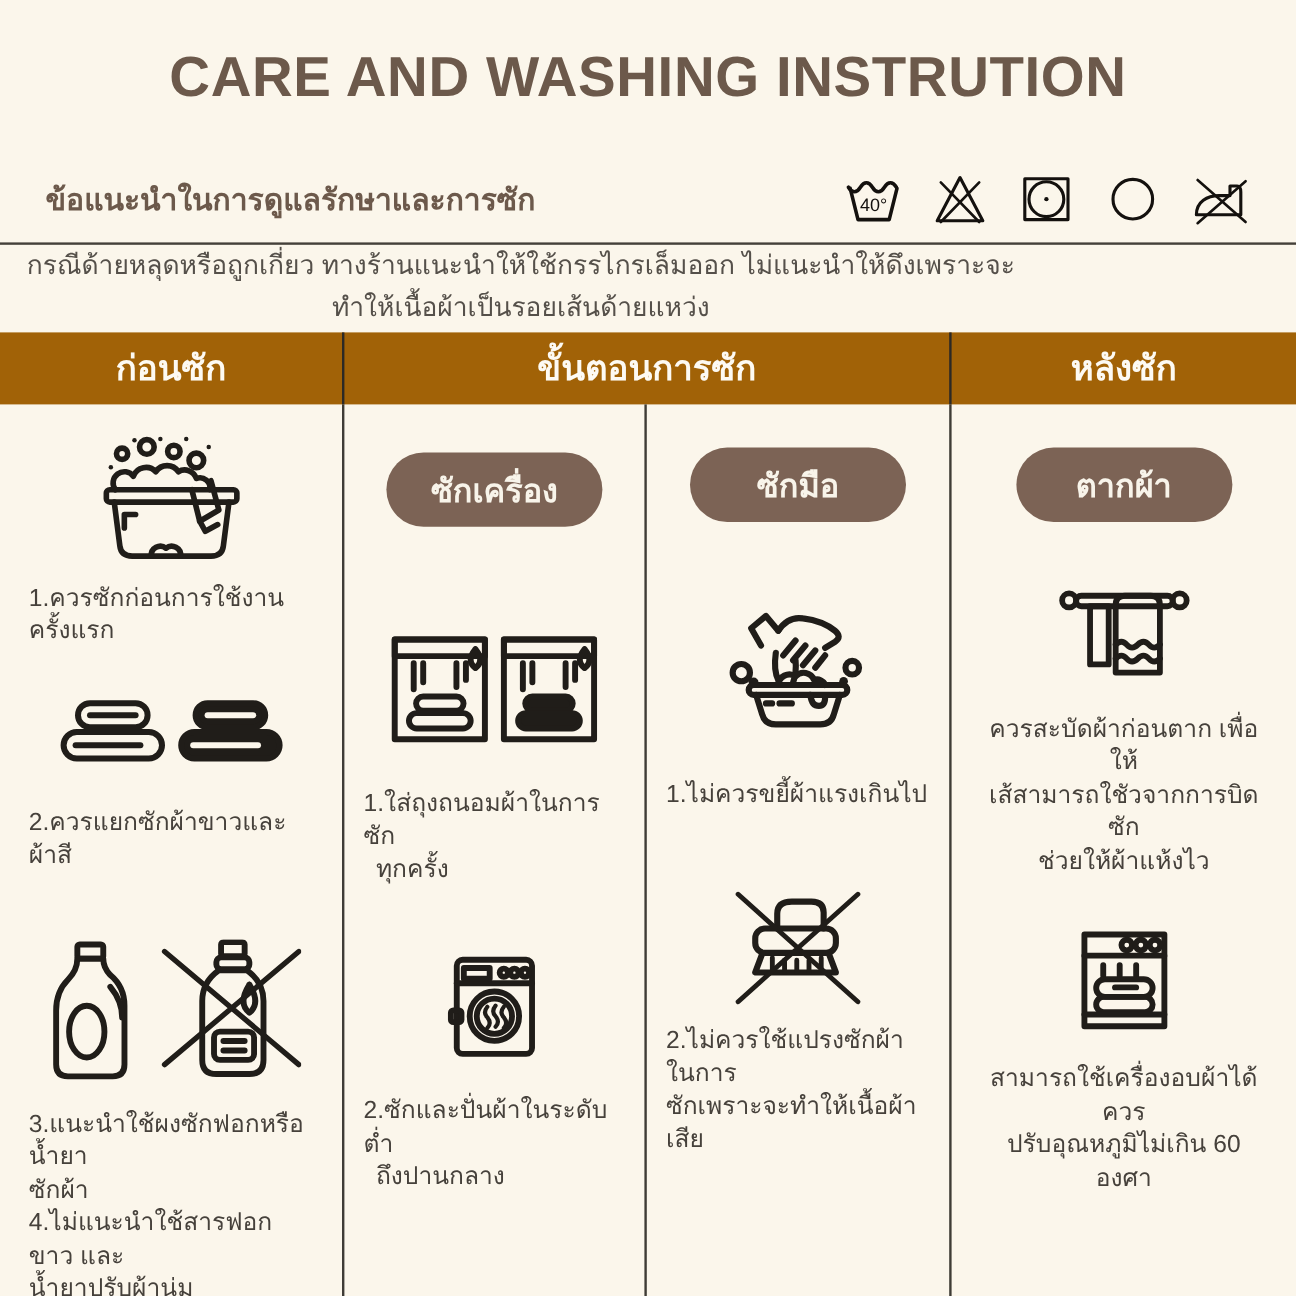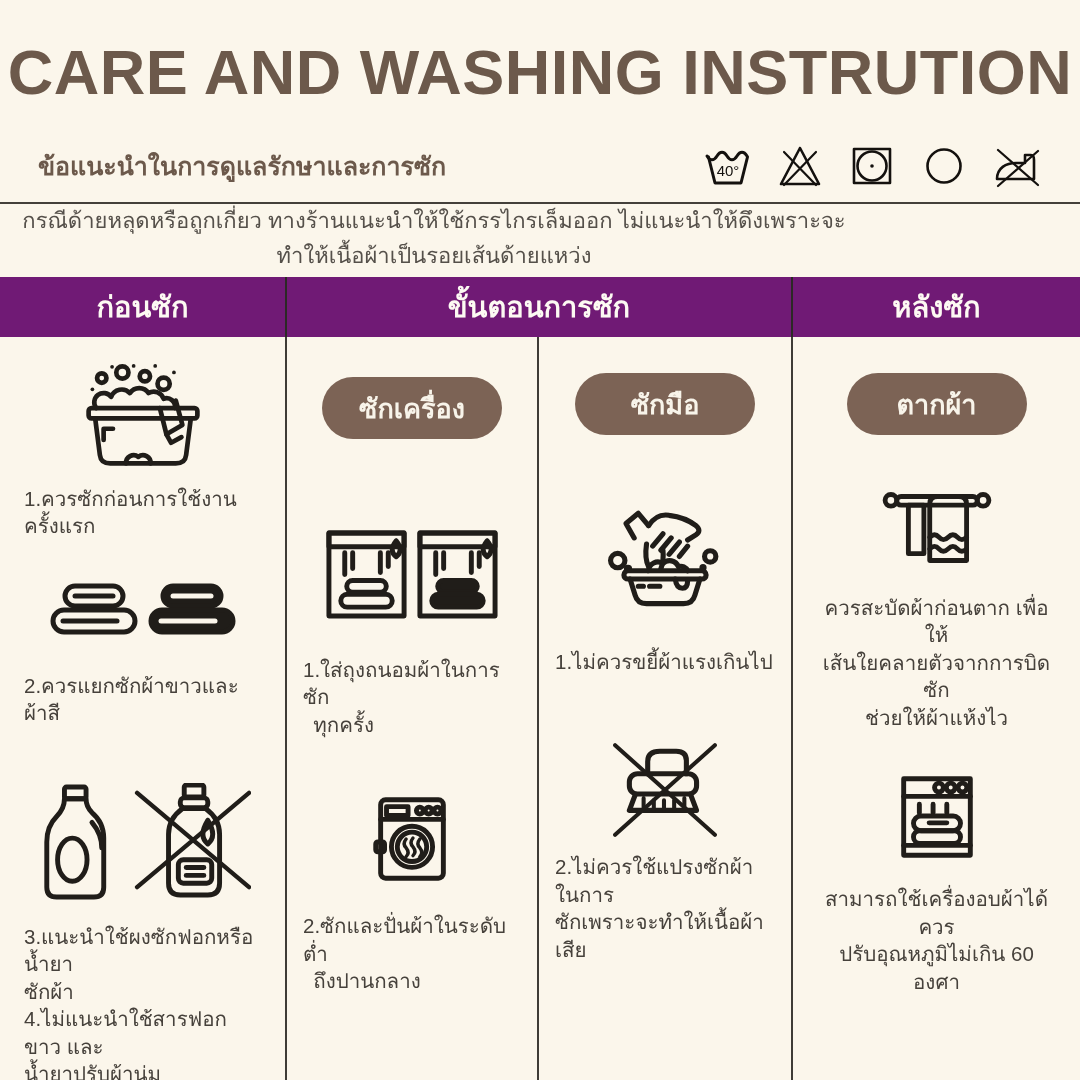--- a/index.html
+++ b/index.html
@@ -2,33 +2,33 @@
 <html><head>
 <meta charset="utf-8">
 <style>
   html,body{margin:0;padding:0;background:#e8e4da;}
   .canvas{
     position:relative;width:1080px;height:1080px;background:#fbf6eb;overflow:hidden;
     font-family:"Liberation Sans","DejaVu Sans",sans-serif;color:#46413b;
   }
   .title{
     position:absolute;top:36px;left:0;width:1080px;text-align:center;
-    font-size:63px;font-weight:bold;letter-spacing:.5px;color:#6c594b;
+    font-size:47px;font-weight:bold;letter-spacing:.5px;color:#6c594b;
     font-stretch:condensed;
   }
   .sub-row{position:absolute;top:136px;left:38px;right:38px;height:60px;
     display:flex;justify-content:space-between;align-items:center;}
   .subtitle{font-size:25px;font-weight:bold;color:#6c594b;}
   .care-symbols{display:flex;align-items:center;gap:24px;}
   .care-symbols svg{display:block;}
   .hline{position:absolute;top:202px;left:0;width:1080px;height:2px;background:#44403a;}
   .notice{position:absolute;top:203px;left:0;width:868px;text-align:center;
     font-size:22px;color:#55504a;}
   .thead{position:absolute;top:277px;left:0;width:1080px;height:60px;
-    display:grid;grid-template-columns:287px 506px 287px;background:#701a75;}
+    display:grid;grid-template-columns:287px 506px 287px;background:#a16207;}
   .th{display:flex;align-items:center;justify-content:center;
     color:#fdfaf3;font-size:29px;font-weight:bold;box-sizing:border-box;}
   .th.b{border-right:2px solid #2c2925;}
   .tbody{position:absolute;top:337px;left:0;width:1080px;height:743px;
     display:grid;grid-template-columns:287px 252px 254px 287px;}
   .col{box-sizing:border-box;display:flex;flex-direction:column;align-items:center;}
   .col.b{border-right:2px solid #3f3c36;}
   .col1{padding:0 24px;}
   .col2,.col3{padding:0 16px;}
   .col4{padding:0 22px;}
@@ -211,21 +211,21 @@
       <svg class="ic" width="112" height="97" viewBox="0 0 115 100" style="margin-top:44px">
         <circle cx="10" cy="22" r="6"></circle>
           <circle cx="105" cy="22" r="6"></circle>
         <rect x="16" y="18" width="83" height="9" rx="4.5"></rect>
         <rect x="28" y="27" width="16" height="50"></rect>
         <path d="M50,84 V26 q0,-8 8,-8 h22 q8,0 8,8 v58 z"></path>
         <path d="M50,60 q5,-5 9.5,0 t9.5,0 t9.5,0 t9.5,0"></path>
         <path d="M50,72 q5,-5 9.5,0 t9.5,0 t9.5,0 t9.5,0"></path>
       </svg>
       <div class="txt center" style="margin-top:18px">ควรสะบัดผ้าก่อนตาก เพื่อให้
-เส้นใยคลายตัวจากการบิดซัก
+เส้สามารถใชัวจากการบิดซัก
 ช่วยให้ผ้าแห้งไว</div>
 
 
       <svg class="ic" width="98" height="98" viewBox="0 0 100 100" style="margin-top:36px">
         <rect x="16" y="12" width="68" height="78"></rect>
         <path d="M16,30 H84"></path>
         <circle cx="52" cy="21" r="4.5"></circle>
           <circle cx="64" cy="21" r="4.5"></circle>
           <circle cx="76" cy="21" r="4.5"></circle>
         <path d="M32,38 v9 M46,38 v9 M60,38 v9"></path>

